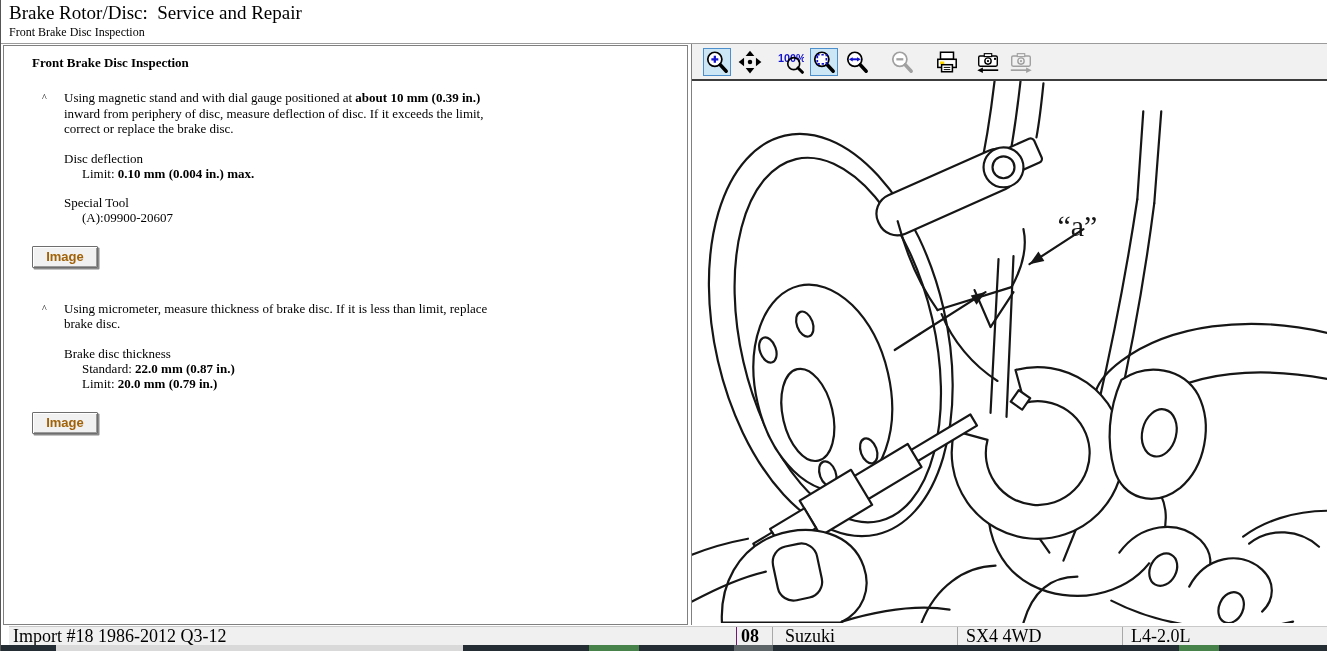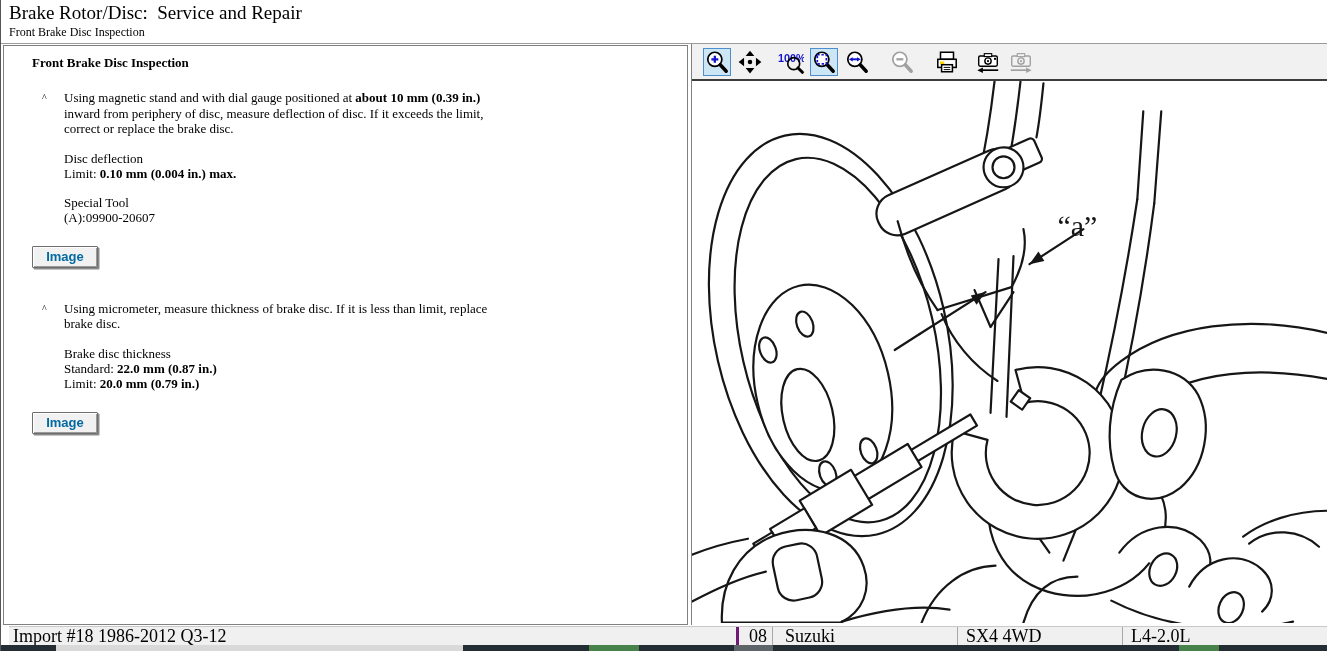--- a/index.html
+++ b/index.html
@@ -15,23 +15,23 @@
   .hdr-title { padding:2px 0 0 8px; font-size:19px; white-space:pre; }
   .hdr-sub   { padding:1px 0 0 8px; font-size:12px; }
   
   .lpanel { position:absolute; left:2px; top:45px; width:685px; height:580px;
             background:#fff; border:1px solid #808080; font-size:13px; overflow:hidden; }
   .lp-heading { margin:9px 0 0 28px; font-weight:bold; font-size:13px; }
   .item { display:flex; margin:19px 0 0 38px; width:452px; }
   .item .bullet { width:22px; font-size:10px; padding-top:2px; flex:none; }
   .item .itext  { line-height:15.5px; }
   .spec { margin:14px 0 0 60px; line-height:15px; }
-  .spec .spec-line { }
+  .spec .spec-line { margin-left:18px; }
   .img-btn { display:block; margin:21px 0 0 28px; width:66px; height:22px;
-             font:bold 13px "Liberation Sans", sans-serif; color:#0369a1;
+             font:bold 13px "Liberation Sans", sans-serif; color:#a16207;
              background:#f1f1f1; border:1px solid #6e6e6e; border-radius:1px;
              box-shadow: inset 1px 1px 0 #ffffff, inset -1px -1px 0 #9a9a9a, 1.5px 1.5px 0 #8a8a8a;
              cursor:pointer; }
   .sect2 { margin-top:33px; }
   b { font-weight:bold; }
   
   .rpanel { position:absolute; left:690px; top:44px; width:637px; height:581px;
             border-left:1px solid #808080; background:#fff; }
   .toolbar { height:37px; background:#f1f1f1; border-bottom:2px solid #3c3c3c;
              display:flex; align-items:center; padding-left:11px; }
@@ -42,21 +42,21 @@
   .tb-btn svg { display:block; }
   .gap8  { margin-left:8px; }
   .gap12 { margin-left:12px; }
   .imgarea { position:relative; width:636px; height:542px; background:#fff; overflow:hidden; }
   
   .statusbar { position:absolute; left:8px; top:626px; width:1327px; height:19px;
                background:#f0f0f0; border-top:1px solid #c9c9c9;
                display:flex; align-items:center; font-size:18px; }
   .sb-cell { height:100%; display:flex; align-items:center; }
   .sb-import { flex:none; width:727px; padding-left:4px; }
-  .sb-c1 { width:36px;  border-left:3px solid #701a75; padding-left:10px; }
+  .sb-c1 { width:36px;  border-left:1px solid #701a75; padding-left:4px;font-weight:bold; }
   .sb-c2 { width:185px; border-left:1px solid #a8a8a8; padding-left:12px; }
   .sb-c3 { width:165px; border-left:1px solid #a8a8a8; padding-left:8px; }
   .sb-c4 { width:186px; border-left:1px solid #a8a8a8; padding-left:8px; }
   
   .bstrip { position:absolute; left:0; top:645px; width:1327px; height:6px;
             background:linear-gradient(90deg,
               #242d33 0 55px,  #d9d9d9 55px 462px, #242d33 462px 588px,
               #47824b 588px 638px, #242d33 638px 733px, #5d6569 733px 772px,
               #242d33 772px 1178px, #47824b 1178px 1218px, #242d33 1218px 1327px); }
 </style>

